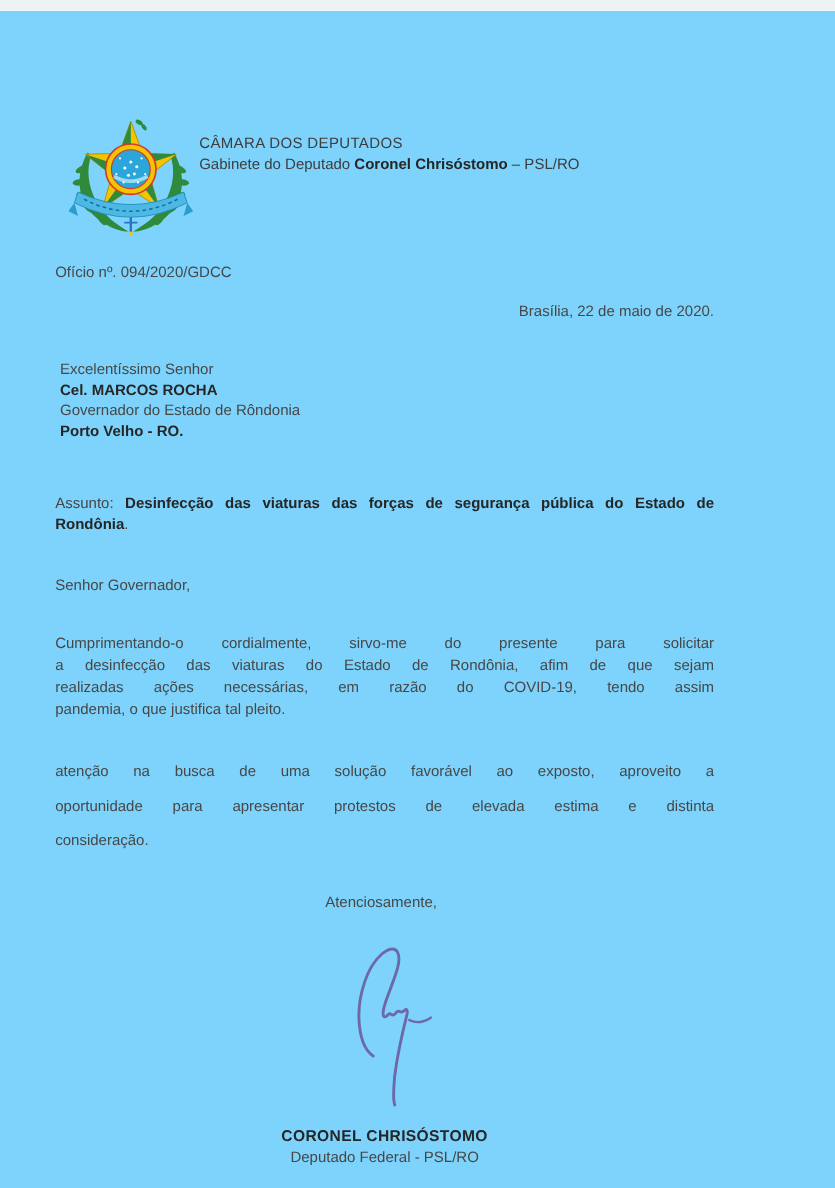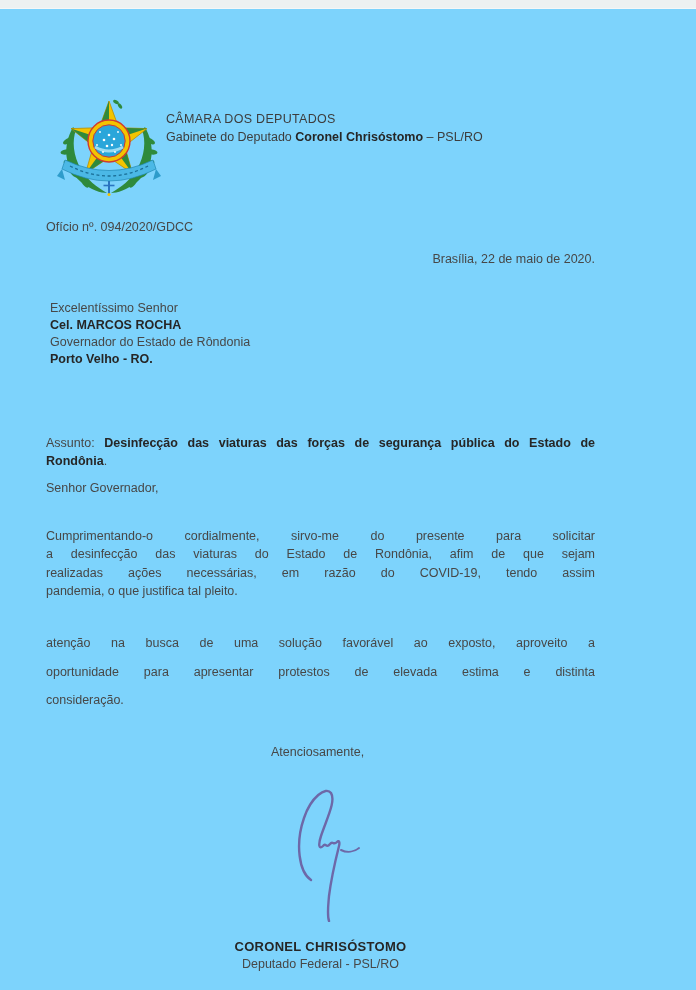--- a/index.html
+++ b/index.html
@@ -22,21 +22,21 @@
   .emblem { position:absolute; left:57px; top:97px; width:104px; height:100px; }
 
   .letterhead { position:absolute; left:166px; top:112px; font-size:12.5px; color:#3d3d3d; }
   .letterhead .org { letter-spacing:.3px; margin-bottom:4px; }
 
   .reference { position:absolute; left:46px; top:220px; font-size:12.5px; }
   .dateline  { position:absolute; right:101px; top:252px; font-size:12.5px; }
 
   .addressee { position:absolute; left:50px; top:300px; font-size:12.5px; line-height:17px; }
 
-  .subject { position:absolute; left:46px; top:410px; width:549px; font-size:12.5px; line-height:18px;margin-top:24px; }
+  .subject { position:absolute; left:46px; top:410px; width:549px; font-size:12.5px; line-height:18px; }
 
   .jline { text-align:justify; text-align-last:justify; text-justify:inter-word; }
 
   .salutation { position:absolute; left:46px; top:481px; font-size:12.5px; }
 
   .para { font-size:12.5px; }
   .para1 { position:absolute; left:46px; top:527px; width:549px; line-height:18.3px; }
   .para2 { position:absolute; left:46px; top:629px; width:549px; line-height:28.5px; }
   .para2 .indent { text-indent:68px; }
 

